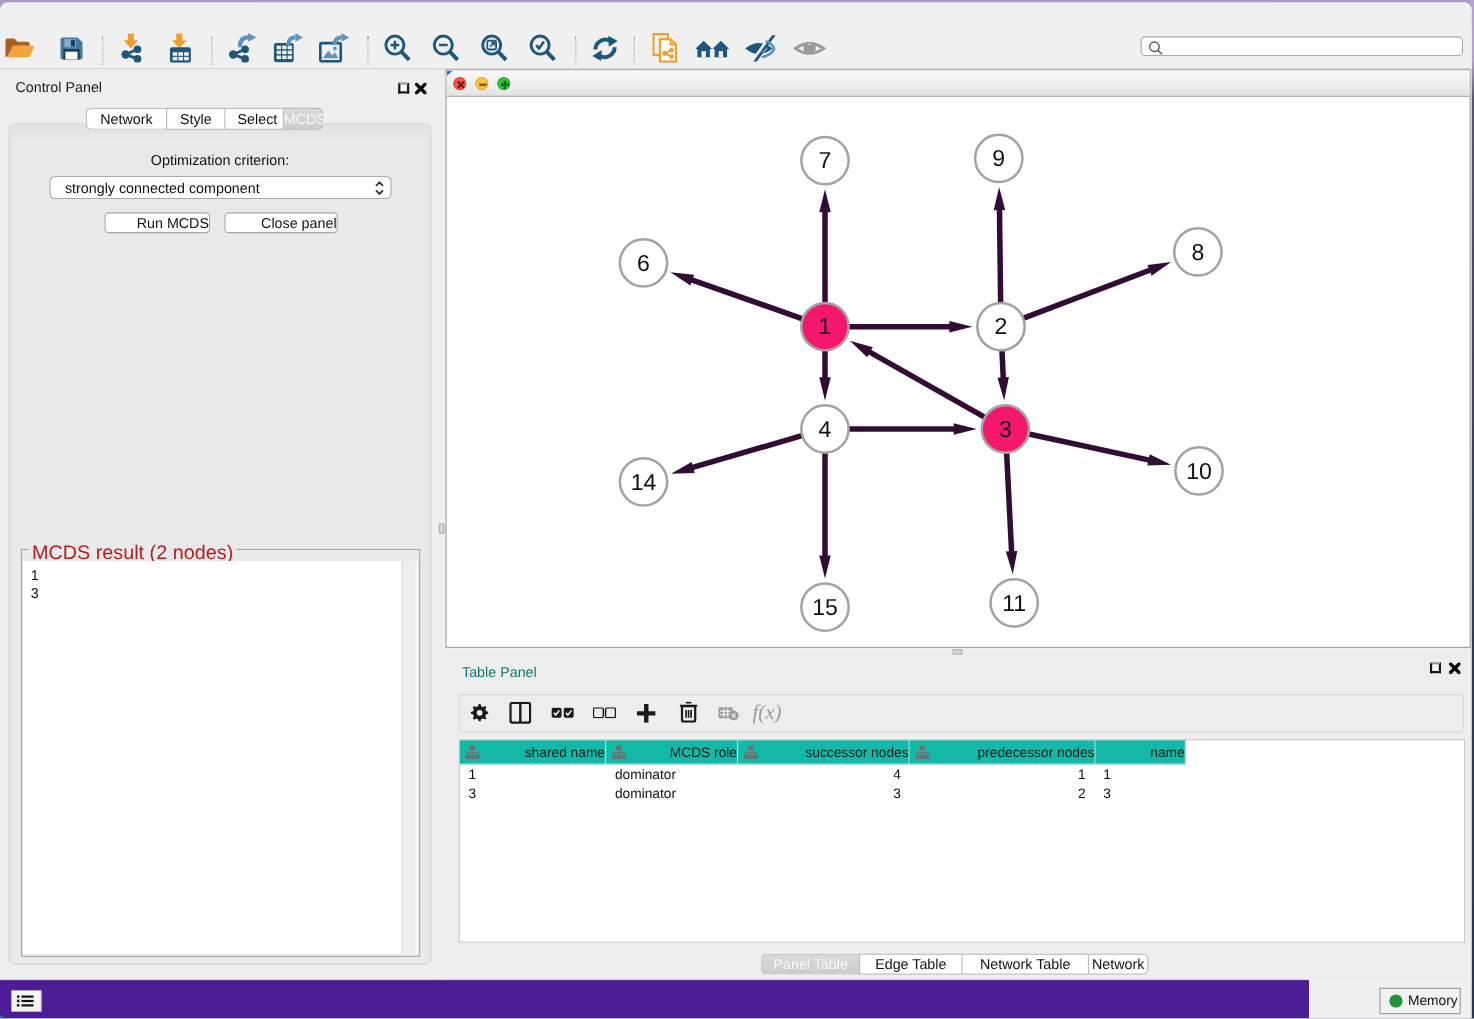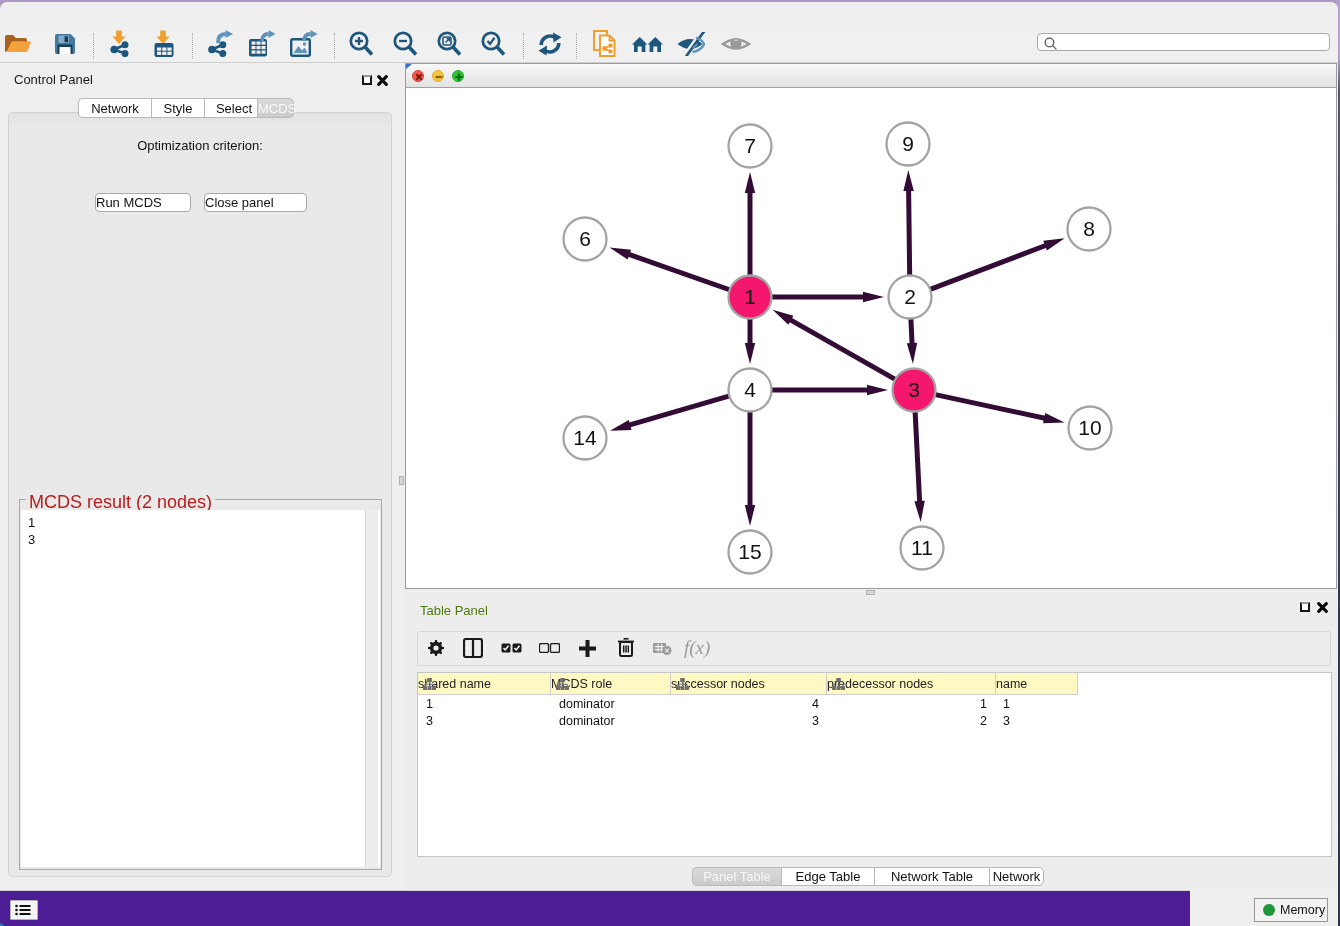--- a/index.html
+++ b/index.html
@@ -10,32 +10,32 @@
 #toolbar{position:absolute;left:0;top:26px;width:1338px;height:35px;background:#f0f0f0;border-bottom:1px solid #cfcfcf}
 .sep{position:absolute;top:5px;height:26px;width:0;border-left:1px dotted #a8a8a8}
 .tbi{position:absolute}
 #searchbox{position:absolute;left:1037px;top:5px;width:293px;height:18px;background:#fff;border:1px solid #a9a9a9;border-radius:4px}
 #cpanel{position:absolute;left:0;top:61px;width:392px;height:829px;background:#eeeeee}
 #cphead{position:absolute;left:14px;top:9px;font-size:13px;color:#1a1a1a}
 .maxi{position:absolute;top:12px;width:10px;height:10px;border:2px solid #161616;border-top-color:#9a9a9a;background:#fff}
 .closex{position:absolute;top:12px}
 #cp-inner{position:absolute;left:8px;top:49px;width:384px;height:765px;background:linear-gradient(#e2e2e2 0,#e9e9e9 14px);border:1px solid #d2d2d2;border-radius:5px}
 .tab{position:absolute;top:35px;height:20px;z-index:3;background:#fff;border:1px solid #b9b9b9;border-right:none;font-size:13px;color:#111;text-align:center;line-height:19px}
-.btn{position:absolute;background:#fff;border:1px solid #a9a9a9;border-radius:4px;font-size:13px;color:#111;text-align:left}
+.btn{position:absolute;background:#fff;border:1px solid #a9a9a9;border-radius:4px;font-size:13px;color:#111;text-align:right}
 #fieldset{position:absolute;left:10px;top:386px;width:363px;height:371px;border:1px solid #a8a8a8}
 #fstext{position:absolute;left:6px;top:-8px;background:#e9e9e9;padding:0 3px;font-size:18px;color:#b91c1c}
 #fswhite{position:absolute;left:1px;top:10px;width:359px;height:357px;background:#fff}
 #nwin{position:absolute;left:405px;top:61px;width:932px;height:526px;background:#fff;border:1px solid #9a9a9a}
 #ntitle{position:absolute;left:0;top:0;width:930px;height:24px;background:linear-gradient(#f8f8f8,#e3e3e3);border-bottom:1px solid #a0a0a0}
 #ntltext{position:absolute;top:6px;left:4px;width:100%;text-align:center;font-size:13px;font-weight:bold;letter-spacing:0.4px;color:#2b2b2b}
 .light{position:absolute;top:6px;width:12px;height:12px;border-radius:50%}
 #tpanel{position:absolute;left:405px;top:590px;width:932px;height:298px;background:#ededed}
 #tptools{position:absolute;left:12px;top:39px;width:914px;height:35px;border:1px solid #d8d8d8;border-radius:3px}
 #ttable{position:absolute;left:12px;top:80px;width:915px;height:185px;background:#fff;border:1px solid #c6c6c6}
-.th{position:absolute;top:0;height:22px;background:#fef9c3;border-right:1px solid #cfcfcf;border-bottom:1px solid #cfcfcf;font-size:12.5px;color:#222;text-align:left;line-height:22px}
+.th{position:absolute;top:0;height:22px;background:#14b8a6;border-right:1px solid #cfcfcf;border-bottom:1px solid #cfcfcf;font-size:12.5px;color:#222;text-align:right;line-height:22px}
 .td{position:absolute;font-size:12.5px;color:#111;height:16px;line-height:16px}
 .btab{position:absolute;top:275px;height:19px;background:#fff;border:1px solid #b9b9b9;border-right:none;font-size:13px;color:#111;text-align:center;line-height:18px}
 #statusbar{position:absolute;left:0;top:888px;width:1190px;height:36px;background:#4c1d95;border-top:1px solid #d4d4d4}
 #membtn{position:absolute;left:1254px;top:7px;width:74px;height:24px;background:#f2f2f2;border:1px solid #989898;font-size:12.5px;color:#111}
 #listbtn{position:absolute;left:10px;top:9px;width:28px;height:20px;background:#f4f4f4;border:1px solid #b3b3b3;border-radius:1px}
 </style></head><body>
 <div style="position:absolute;right:0;top:0;width:4px;height:926px;background:linear-gradient(180deg,#b4a2cc 0,#b4a2cc 55px,#585470 90px,#46445f 300px,#333b55 560px,#2c3552 926px)"></div>
 <div id="win">
  <div id="toolbar">
 <div class="sep" style="left:93px"></div>
@@ -170,20 +170,25 @@
   <div class="maxi" style="left:362px"></div>
   <svg class="closex" style="left:377px" width="11" height="11" viewBox="0 0 11 11">
         <path d="M1.7 1.7 L9.3 9.3 M9.3 1.7 L1.7 9.3" stroke="#060606" stroke-width="3.1" stroke-linecap="round"></path>
       </svg>
   <div class="tab" style="left:78px;width:73px;border-radius:5px 0 0 5px">Network</div>
   <div class="tab" style="left:151px;width:53px">Style</div>
   <div class="tab" style="left:204px;width:59px">Select</div>
   <div class="tab" style="left:257px;width:37px;border-right:1px solid #b9b9b9;border-radius:0 5px 5px 0;background:linear-gradient(#dadada,#cccccc);color:#f8f8f8">MCDS</div>
   <div id="cp-inner">
    <div style="position:absolute;left:0;top:25px;width:100%;text-align:center;font-size:13px;color:#111">Optimization criterion:</div>
+   <div class="btn" style="left:36px;top:47px;width:311px;height:21px;border-radius:5px;text-align:left;line-height:20px;padding-left:13px">strongly connected component
+     <svg width="10" height="14" style="position:absolute;right:5px;top:3px" viewBox="0 0 10 14">
+            <path d="M1.8 5 L5 1.7 L8.2 5 M1.8 9 L5 12.3 L8.2 9" stroke="#333" stroke-width="1.7" fill="none"></path>
+          </svg>
+   </div>
    <div class="btn" style="left:86px;top:80px;width:96px;height:19px;line-height:18px">Run MCDS</div>
    <div class="btn" style="left:195px;top:80px;width:103px;height:19px;line-height:18px">Close panel</div>
    <div id="fieldset">
     <div id="fstext">MCDS result (2 nodes)</div>
     <div id="fswhite">
       <div style="position:absolute;left:7px;top:4px;font-size:13px;line-height:17px;color:#111">1<br>3</div>
       <div style="position:absolute;right:2px;top:0;width:13px;height:100%;background:#ededed;border-left:1px solid #dcdcdc"></div>
     </div>
    </div>
   </div>
@@ -256,21 +261,21 @@
 <circle cx="1090" cy="428" r="21.5" fill="#ffffff" stroke="#a3a3a3" stroke-width="2.3"></circle>
 <text x="1090" y="435" font-size="21" fill="#111" text-anchor="middle">10</text>
 <circle cx="922" cy="548" r="21.5" fill="#ffffff" stroke="#a3a3a3" stroke-width="2.3"></circle>
 <text x="922" y="555" font-size="21" fill="#111" text-anchor="middle">11</text>
 <circle cx="585" cy="438" r="21.5" fill="#ffffff" stroke="#a3a3a3" stroke-width="2.3"></circle>
 <text x="585" y="445" font-size="21" fill="#111" text-anchor="middle">14</text>
 <circle cx="750" cy="552" r="21.5" fill="#ffffff" stroke="#a3a3a3" stroke-width="2.3"></circle>
 <text x="750" y="559" font-size="21" fill="#111" text-anchor="middle">15</text>
  </svg>
  <div id="tpanel">
-  <div style="position:absolute;left:15px;top:11px;font-size:13px;color:#4d7c0f">Table Panel</div>
+  <div style="position:absolute;left:15px;top:11px;font-size:13px;color:#0f766e">Table Panel</div>
   <div class="maxi" style="left:895px;top:10px"></div>
   <svg class="closex" style="left:912px;top:10px" width="11" height="11" viewBox="0 0 11 11">
         <path d="M1.7 1.7 L9.3 9.3 M9.3 1.7 L1.7 9.3" stroke="#060606" stroke-width="3.1" stroke-linecap="round"></path>
       </svg>
   <div id="tptools"></div>
   <svg style="position:absolute;left:23px;top:48px" width="16" height="16" viewBox="0 0 16 16">
         <path d="M8 1 L9.5 1 L10 3.2 L12 4 L14 2.8 L15.2 4.2 L14 6 L14.8 8 L17 8.5 L17 9.5 M8 1 L6.5 1 L6 3.2 L4 4 L2 2.8 L0.8 4.2 L2 6 L1.2 8 L-1 8.5" fill="none"></path>
         <g fill="#1a1a1a">
           <path d="M8 0 L10 0 L10.4 2.3 A6 6 0 0 1 12.5 3.2 L14.5 2 L15.9 3.4 L14.8 5.4 A6 6 0 0 1 15.7 7.5 L18 8 L18 10 L15.7 10.4 A6 6 0 0 1 14.8 12.5 L16 14.5 L14.5 15.9 L12.5 14.8 A6 6 0 0 1 10.4 15.7 L10 18 L8 18 L7.6 15.7 A6 6 0 0 1 5.5 14.8 L3.5 16 L2.1 14.5 L3.2 12.5 A6 6 0 0 1 2.3 10.4 L0 10 L0 8 L2.3 7.6 A6 6 0 0 1 3.2 5.5 L2 3.5 L3.4 2.1 L5.4 3.2 A6 6 0 0 1 7.6 2.3 Z" transform="scale(0.89)"></path>
           <circle cx="8" cy="8" r="2.6" fill="#ededed"></circle>

